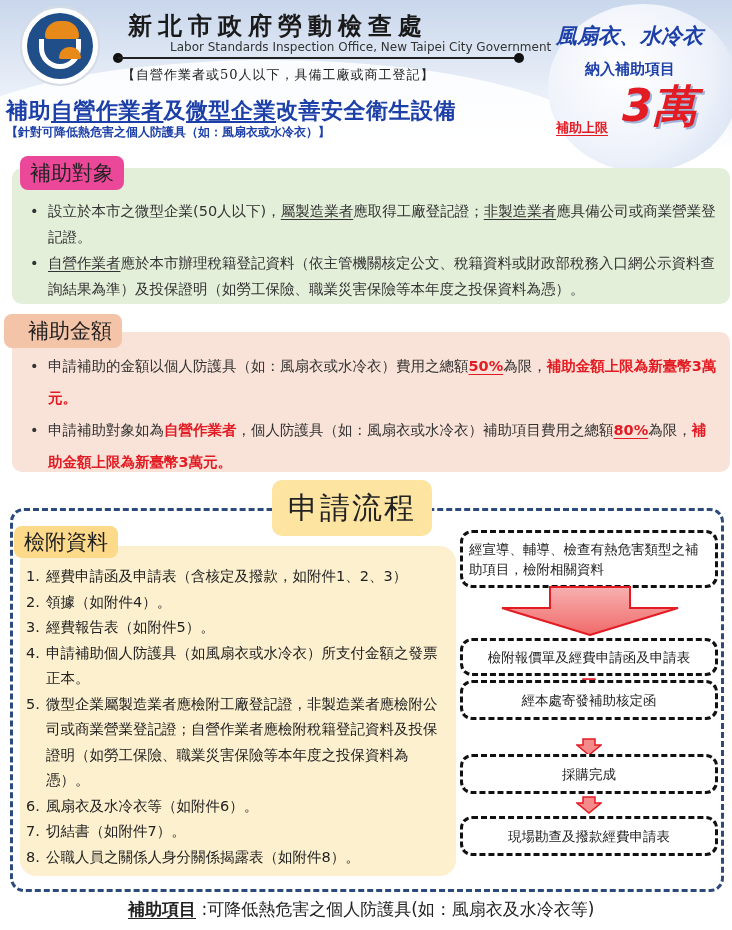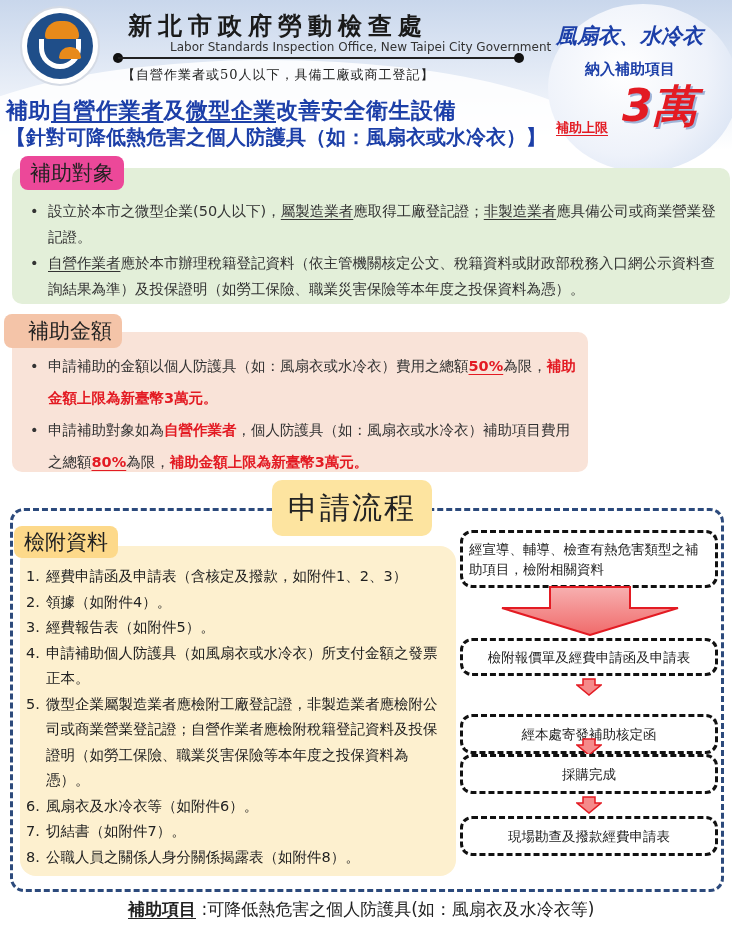--- a/index.html
+++ b/index.html
@@ -49,21 +49,21 @@
   .org-dot.right { left: 514px; }
   .org-tagline {
     position: absolute; left: 122px; top: 66px; font-family: "DejaVu Serif", "Liberation Serif", serif; font-size: 13px; color: #222; letter-spacing: 1px;
   }
 
   .title-main {
     position: absolute; left: 6px; top: 96px; font-size: 22px; font-weight: bold; color: #1c3fa8; letter-spacing: 0.5px;
   }
   .title-main .u { text-decoration: underline; text-decoration-thickness: 2px; text-underline-offset: 3px; color: #1c3fa8; }
   .title-sub {
-    position: absolute; left: 6px; top: 124px; font-size: 20px; font-weight: bold; color: #1c3fa8;
+    position: absolute; left: 6px; top: 124px; font-size: 12px; font-weight: bold; color: #1c3fa8;
   }
 
   .promo-line1 {
     position: absolute; left: 556px; top: 22px; font-size: 21px; font-weight: bold; font-style: italic; color: #1c3fa8;
   }
   .promo-line2 {
     position: absolute; left: 585px; top: 60px; font-size: 15px; font-weight: bold; color: #1c3fa8;
   }
   .promo-limit-label {
     position: absolute; left: 556px; top: 119px; font-size: 13px; font-weight: bold; color: #e31b23; text-decoration: underline; text-underline-offset: 3px;
@@ -75,21 +75,21 @@
 
   .sec-label {
     position: absolute; font-size: 21px; padding: 3px 10px; border-radius: 8px; color: #222; z-index: 2;
   }
   .sec-box {
     position: absolute; border-radius: 10px; padding: 8px 10px 8px 14px;
   }
   .green-label { left: 20px; top: 156px; background: #ec4899; }
   .green-box { left: 12px; top: 168px; width: 718px; height: 136px; background: #e3efd9; padding-top: 30px; }
   .peach-label { left: 4px; top: 314px; background: #f4c4a8; padding-left: 24px; }
-  .peach-box { left: 12px; top: 332px; width: 576px; height: 140px; background: #f9e3d8; padding-top: 18px; }
+  .peach-box { left: 12px; top: 332px; width: 718px; height: 140px; background: #f9e3d8; padding-top: 18px; }
 
   ul.bullets { list-style: none; }
   ul.bullets li {
     position: relative; padding-left: 22px; font-size: 14.5px; line-height: 26px; color: #333;
   }
   ul.bullets li::before {
     content: "•"; position: absolute; left: 4px; top: 0; color: #333;
   }
   .peach-box ul.bullets li { line-height: 32px; }
   .u-black { text-decoration: underline; text-underline-offset: 3px; }
@@ -223,21 +223,21 @@
     <polygon points="50,1 130,1 130,22 178,22 90,49 2,22 50,22" fill="url(#ga)" stroke="#e31b23" stroke-width="2"></polygon>
   </svg>
   <div class="big-arrow-label">申請</div>
 
   <div class="flow-box" style="top:108px; height:38px;">檢附報價單及經費申請函及申請表</div>
 
   <svg class="flow-arrow" style="top:148px;" viewBox="0 0 26 18">
     <polygon points="7,1 19,1 19,7 25,7 13,17 1,7 7,7" fill="#f58a8a" stroke="#e31b23" stroke-width="1.5"></polygon>
   </svg>
 
-  <div class="flow-box" style="top:184px; height:40px;">經本處寄發補助核定函</div>
+  <div class="flow-box" style="top:150px; height:40px;">經本處寄發補助核定函</div>
 
   <svg class="flow-arrow" style="top:208px;" viewBox="0 0 26 18">
     <polygon points="7,1 19,1 19,7 25,7 13,17 1,7 7,7" fill="#f58a8a" stroke="#e31b23" stroke-width="1.5"></polygon>
   </svg>
 
   <div class="flow-box" style="top:224px; height:40px;">採購完成</div>
 
   <svg class="flow-arrow" style="top:266px;" viewBox="0 0 26 18">
     <polygon points="7,1 19,1 19,7 25,7 13,17 1,7 7,7" fill="#f58a8a" stroke="#e31b23" stroke-width="1.5"></polygon>
   </svg>

